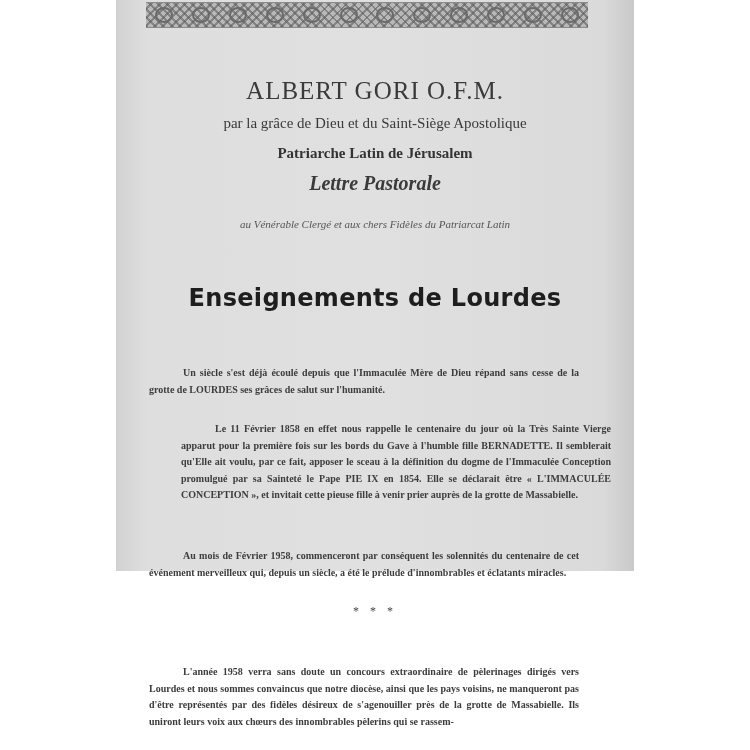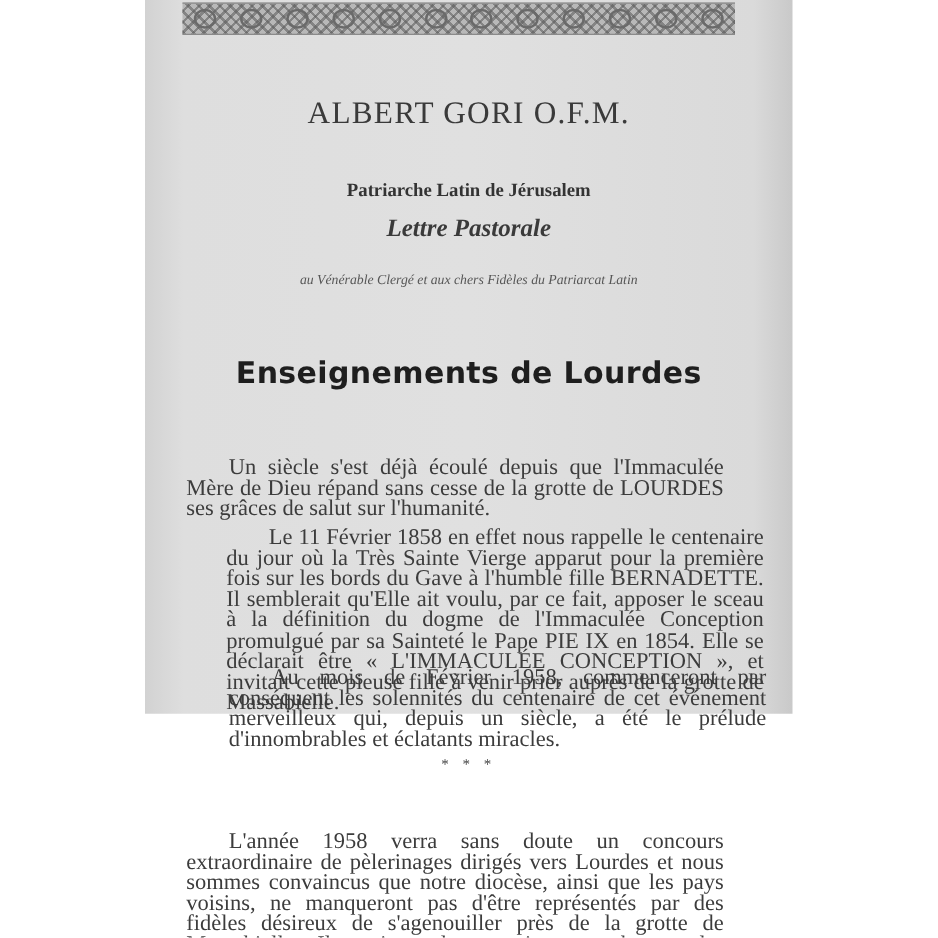--- a/index.html
+++ b/index.html
@@ -20,25 +20,25 @@
   }
   .border-ornament .knots { position:absolute; inset:0; display:flex; justify-content:space-around; align-items:center; }
   .border-ornament .knot { width:14px; height:12px; border:2px solid #6a6a6a; border-radius:50%; }
   .center { position:absolute; left:0; width:100%; text-align:center; white-space:nowrap; }
   .author { top:77px; font-size:25px; letter-spacing:1px; color:#3a3a3a; }
   .grace { top:115px; font-size:15px; color:#3a3a3a; }
   .patriarch { top:145px; font-size:15px; font-weight:bold; color:#333; }
   .lettre { top:172px; font-size:20px; font-style:italic; font-weight:bold; color:#3a3a3a; }
   .address { top:218px; font-size:11px; font-style:italic; color:#555; }
   .main-title { top:284px; font-family:"DejaVu Sans","Liberation Sans",sans-serif; font-weight:bold; font-size:24px; color:#1e1e1e; letter-spacing:.3px; }
-  .body { position:absolute; left:33px; width:430px; font-size:18px; line-height:16.5px; color:#3c3c3c; text-align:justify; }
+  .body { position:absolute; left:33px; width:430px; font-size:10px; line-height:16.5px; color:#3c3c3c; text-align:justify;font-weight:bold; }
   .body p { margin:0; text-indent:34px; }
   .p1 { top:365px; }
   .p2 { top:421px;margin-left:32px; }
-  .p3 { top:533px;margin-left:34px; }
+  .p3 { top:548px; }
   .stars { top:604px; font-size:12px; letter-spacing:4px; color:#444; }
   .p4 { top:664px; }
 </style>
 </head>
 <body>
 
 <div class="page">
   <div class="border-ornament">
     <div class="knots">
       <span class="knot"></span>
@@ -50,20 +50,21 @@
       <span class="knot"></span>
       <span class="knot"></span>
       <span class="knot"></span>
       <span class="knot"></span>
       <span class="knot"></span>
       <span class="knot"></span>
     </div>
   </div>
 
   <div class="center author">ALBERT GORI O.F.M.</div>
+  <div class="center grace">par la grâce de Dieu et du Saint-Siège Apostolique</div>
   <div class="center lettre">Lettre Pastorale</div>
   <div class="center patriarch">Patriarche Latin de Jérusalem</div>
   <div class="center address">au Vénérable Clergé et aux chers Fidèles du Patriarcat Latin</div>
 
   <div class="center main-title">Enseignements de Lourdes</div>
 
   <div class="body p1">
       <p>Un siècle s'est déjà écoulé depuis que l'Immaculée Mère de Dieu répand sans cesse de la grotte de LOURDES ses grâces de salut sur l'humanité.</p>
     </div>
   <div class="body p2">

